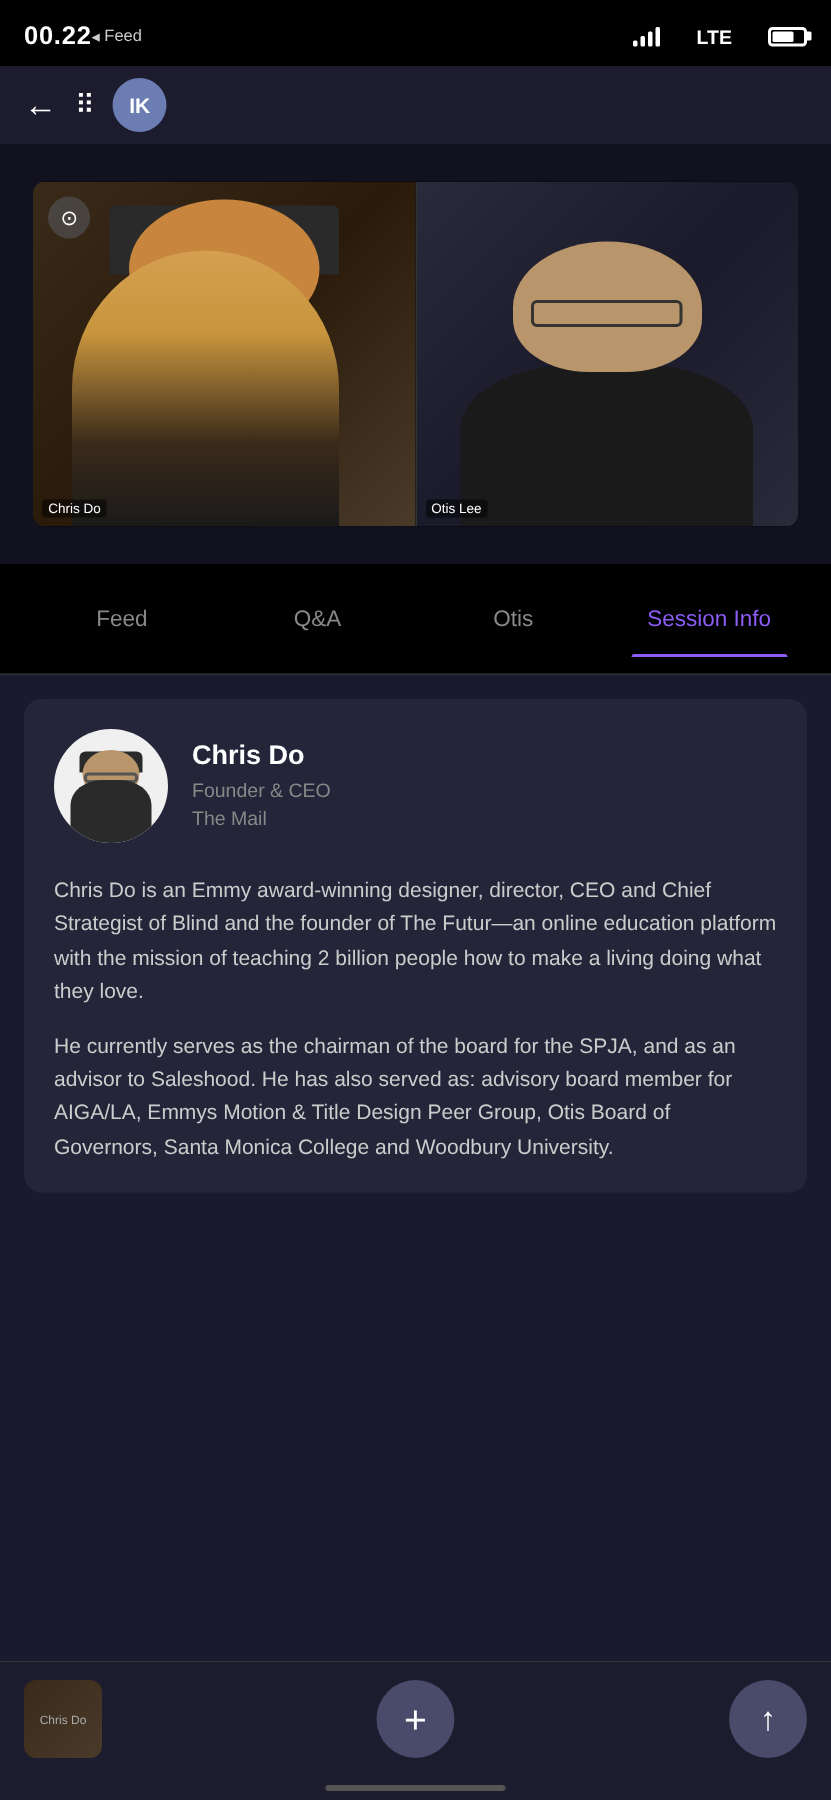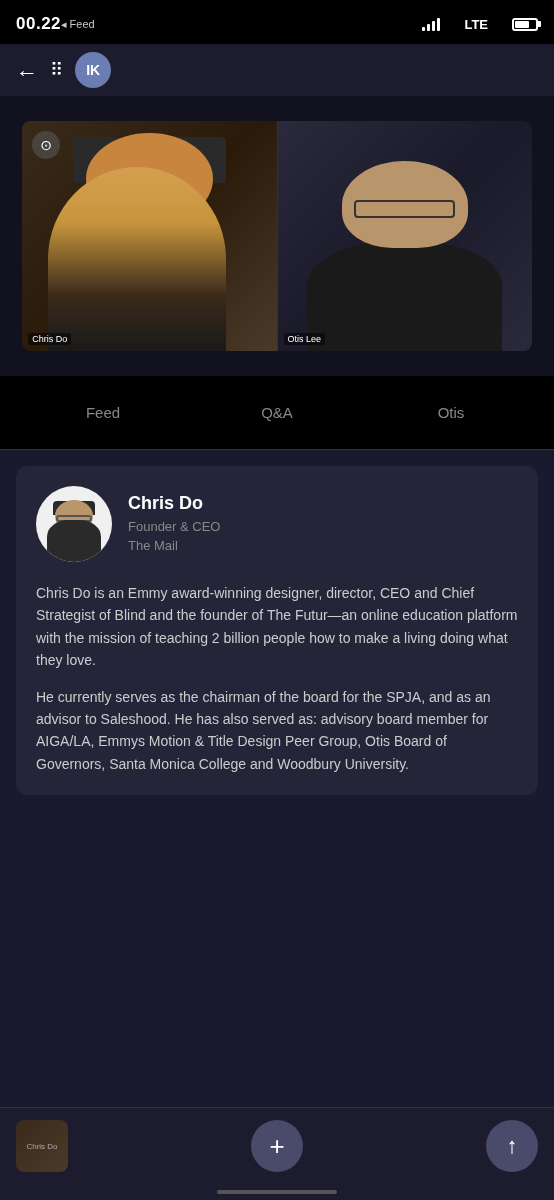--- a/index.html
+++ b/index.html
@@ -573,20 +573,21 @@
       </div>
       <span class="participant-label-right">Otis Lee</span>
     </div>
   </div>
 </div>
 
 <div class="tabs-container">
   <div class="tab">Feed</div>
   <div class="tab">Q&amp;A</div>
   <div class="tab">Otis</div>
+  <div class="tab active">Session Info</div>
 </div>
 
 <div class="content-area">
   <div class="session-card">
 
     <div class="speaker-profile">
       <div class="speaker-avatar">
         <div class="speaker-avatar-hat"></div>
         <div class="speaker-avatar-head"></div>
         <div class="speaker-avatar-glasses"></div>

